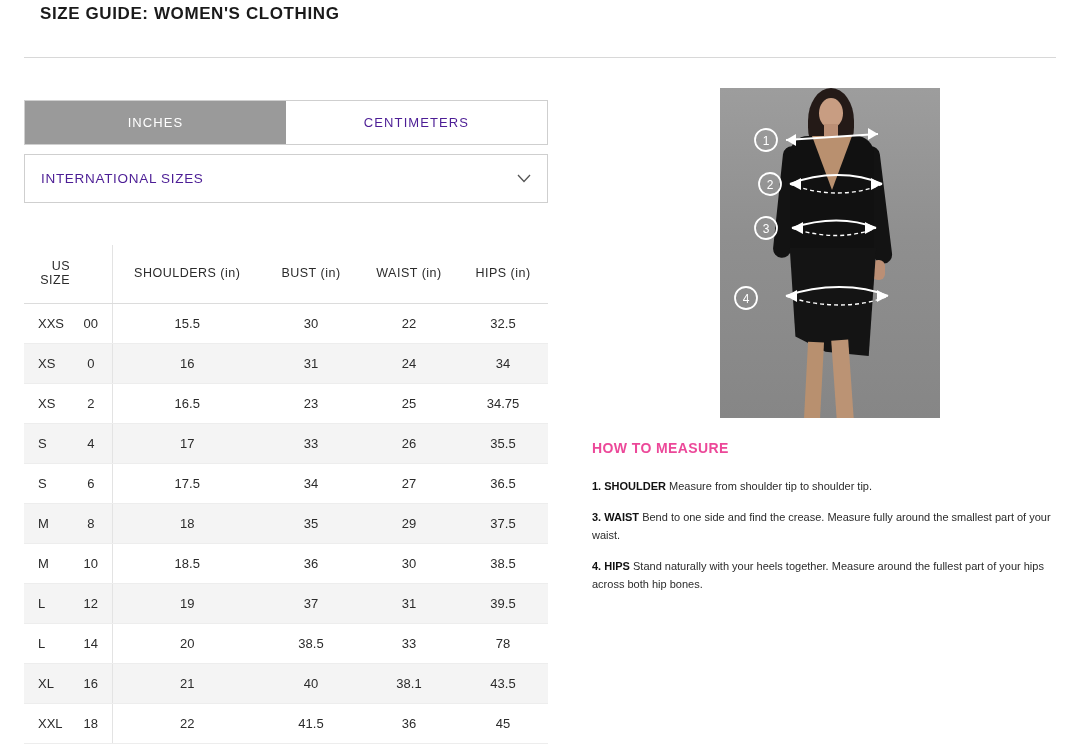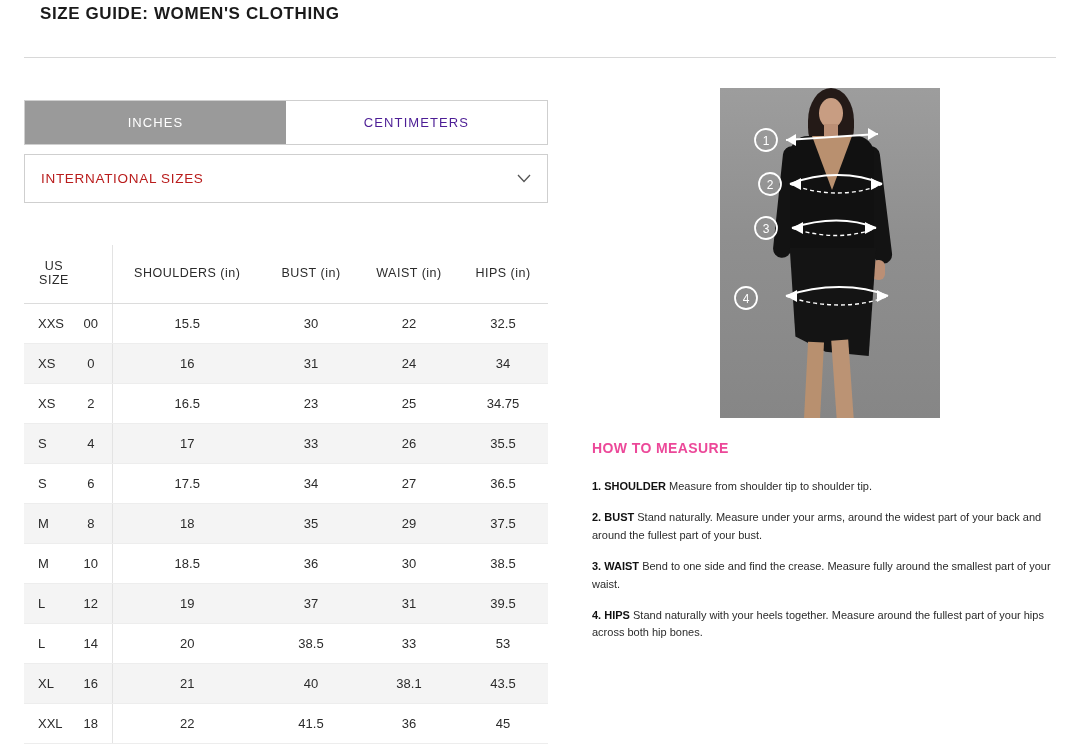--- a/index.html
+++ b/index.html
@@ -69,21 +69,21 @@
     left: 24px;
     top: 154px;
     width: 524px;
     height: 49px;
     border: 1px solid #cfcfcf;
     display: flex;
     align-items: center;
     padding: 0 16px;
     font-size: 13.5px;
     letter-spacing: 0.7px;
-    color: #b91c1c;
+    color: #4c1d95;
     cursor: pointer;
     background: #ffffff;
     justify-content: center;
   }
   .size-select .chev {
     margin-left: auto;
     font-size: 13px;
     color: #555;
     line-height: 1;
   }
@@ -120,21 +120,21 @@
     background: #ffffff;
   }
   .col-letter { width: 46px; }
   .col-num    { width: 42px; border-right: 1px solid #e3e3e3; }
   .col-sh     { width: 150px; }
   .col-bust   { width: 98px; }
   .col-waist  { width: 98px; }
   .col-hips   { width: 90px; }
   .size-table th.col-letter, .size-table td.col-letter { text-align: left; padding-left: 14px; }
   .size-table th.head-us {
-    text-align: center;
+    text-align: right;
     padding-left: 14px;
   }
   
   .figure {
     position: absolute;
     left: 720px;
     top: 88px;
     width: 220px;
     height: 330px;
     background: linear-gradient(180deg,#9d9d9d 0%, #8f8f8f 45%, #868686 100%);
@@ -343,21 +343,21 @@
         <td class="col-bust">37</td>
         <td class="col-waist">31</td>
         <td class="col-hips">39.5</td>
       </tr>
       <tr>
         <td class="col-letter">L</td>
         <td class="col-num">14</td>
         <td class="col-sh">20</td>
         <td class="col-bust">38.5</td>
         <td class="col-waist">33</td>
-        <td class="col-hips">53</td>
+        <td class="col-hips">78</td>
       </tr>
       <tr>
         <td class="col-letter">XL</td>
         <td class="col-num">16</td>
         <td class="col-sh">21</td>
         <td class="col-bust">40</td>
         <td class="col-waist">38.1</td>
         <td class="col-hips">43.5</td>
       </tr>
       <tr>
@@ -424,25 +424,20 @@
   </div>
 
   <div class="how-title">HOW TO MEASURE</div>
   <div class="how-list">
     <div class="how-item">
       <b>1.</b>
       <b>SHOULDER</b>
       <span>Measure from shoulder tip to shoulder tip.</span>
     </div>
     <div class="how-item">
-      <b>2.</b>
-      <b>BUST</b>
-      <span>Stand naturally. Measure under your arms, around the widest part of your back and around the fullest part of your bust.</span>
-    </div>
-    <div class="how-item">
       <b>3.</b>
       <b>WAIST</b>
       <span>Bend to one side and find the crease. Measure fully around the smallest part of your waist.</span>
     </div>
     <div class="how-item">
       <b>4.</b>
       <b>HIPS</b>
       <span>Stand naturally with your heels together. Measure around the fullest part of your hips across both hip bones.</span>
     </div>
   </div>

